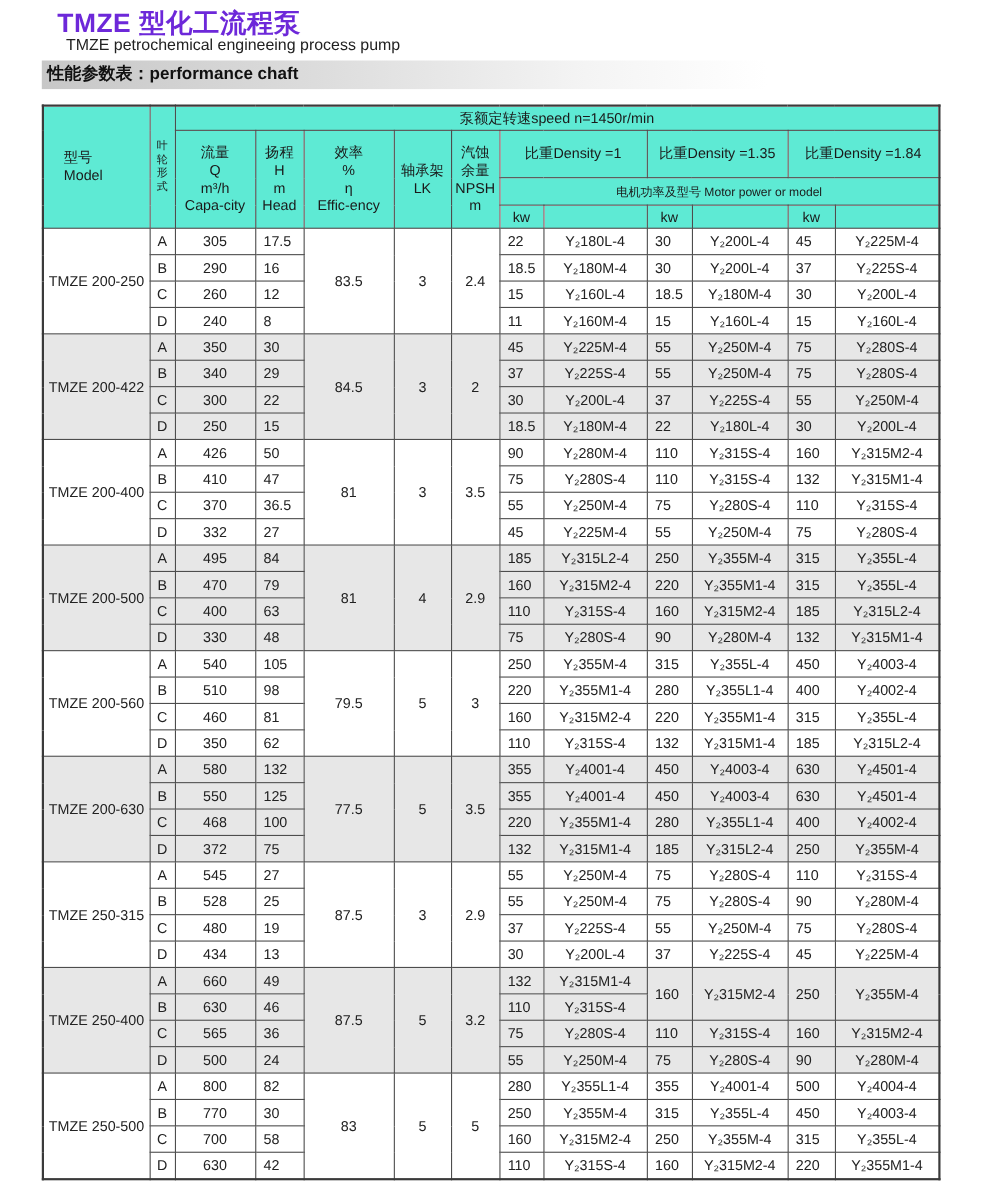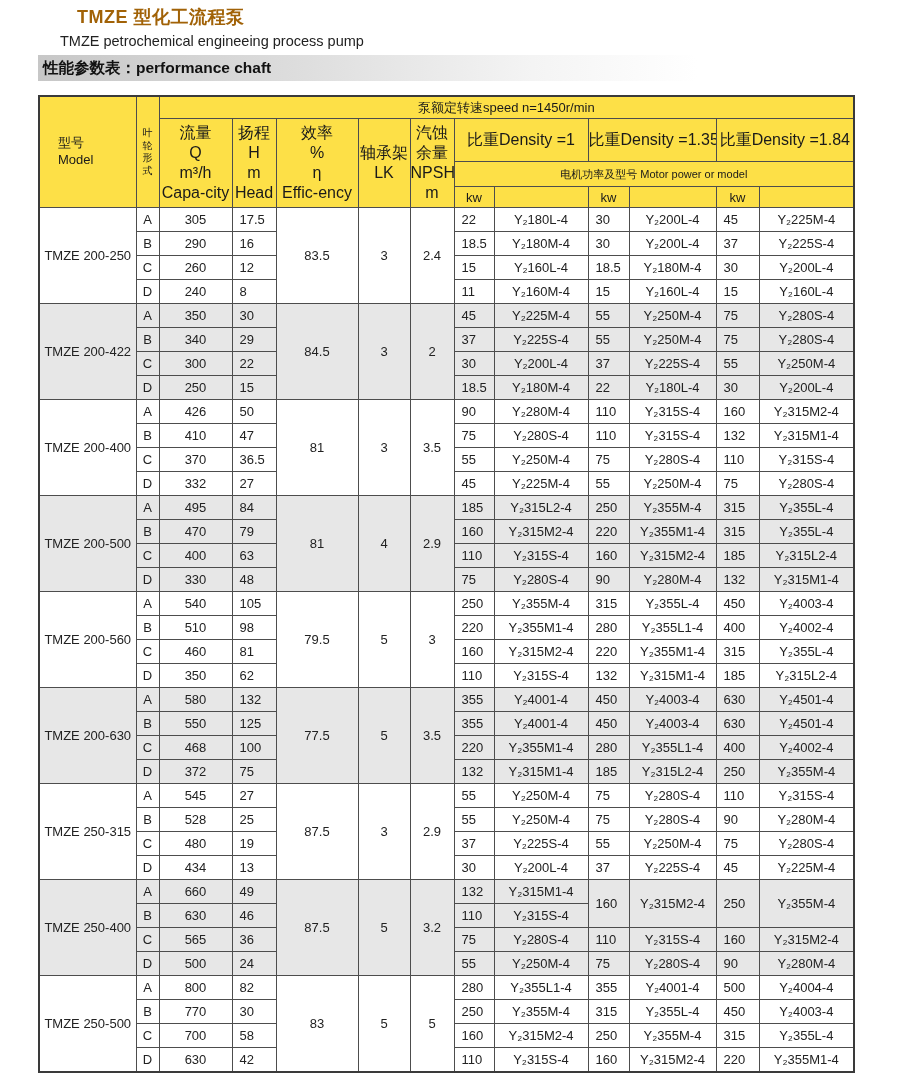--- a/index.html
+++ b/index.html
@@ -2,22 +2,22 @@
 <html><head>
 <meta charset="utf-8">
 <style>
   html,body { margin:0; padding:0; }
   body {
     width:900px; height:1075px; background:#ffffff; position:relative;
     font-family:"Liberation Sans","DejaVu Sans",sans-serif; color:#1c1c1c;
     -webkit-font-smoothing:antialiased;
   }
   .title-cn {
-    position:absolute; left:77px; top:5px;
-    font-size:18px; font-weight:bold; letter-spacing:0.5px; color:#a16207;
+    position:absolute; left:52px; top:5px;
+    font-size:24px; font-weight:bold; letter-spacing:0.5px; color:#6d28d9;
   }
   .title-en {
     position:absolute; left:60px; top:33px;
     font-size:14.5px; color:#222;
   }
   .section-bar {
     position:absolute; left:38px; top:55px; width:824px; height:26px;
     background:linear-gradient(90deg,#c7c7c7 0%,#dcdcdc 30%,#f4f4f4 60%,#ffffff 80%);
     font-size:15.5px; font-weight:bold; line-height:26px;
     padding-left:5px; box-sizing:border-box; color:#111;
@@ -25,23 +25,23 @@
   table.perf {
     position:absolute; left:38px; top:95px; width:815px;
     border-collapse:collapse; table-layout:fixed;
     font-size:13px; color:#222;
     border:2px solid #3a3a3a;
   }
   .perf th, .perf td {
     border:1px solid #4d4d4d; padding:0; text-align:center;
     font-weight:normal; overflow:hidden; white-space:nowrap;
   }
-  .perf thead th { background:#fde047; color:#1a1a1a;margin-left:39px; }
+  .perf thead th { background:#5eead4; color:#1a1a1a;margin-left:39px; }
   tr.h-speed th { height:21px; font-size:13px; }
-  tr.h-density th { height:42px; font-size:16px; }
+  tr.h-density th { height:42px; font-size:13px; }
   tr.h-motor th { height:24px; font-size:11px; }
   tr.h-kw th { height:20px; font-size:13px; }
   .hdr-lines div { line-height:1.25; }
   th.model-hdr { text-align:left; padding-left:18px; }
   th.model-hdr div { line-height:1.3; }
   .imp-vert {
     width:1em; margin:0 auto; word-break:break-all;
     line-height:1.25; white-space:normal; font-size:10px;
   }
   .perf tbody td { height:23px; background:#ffffff; }

